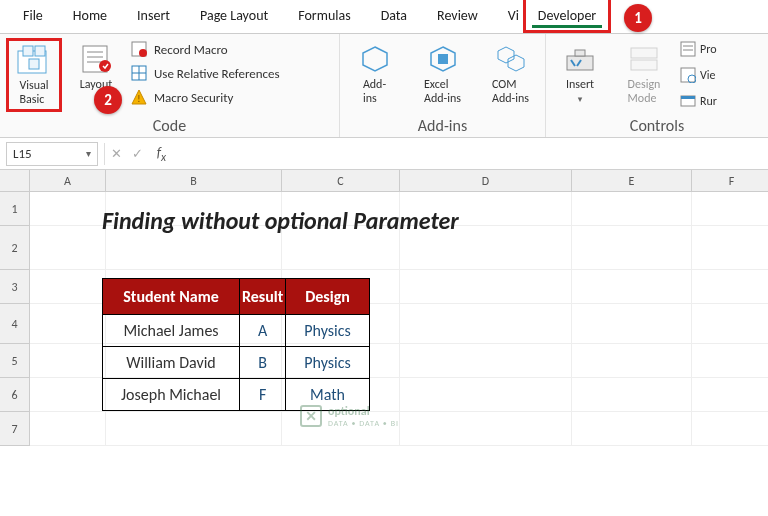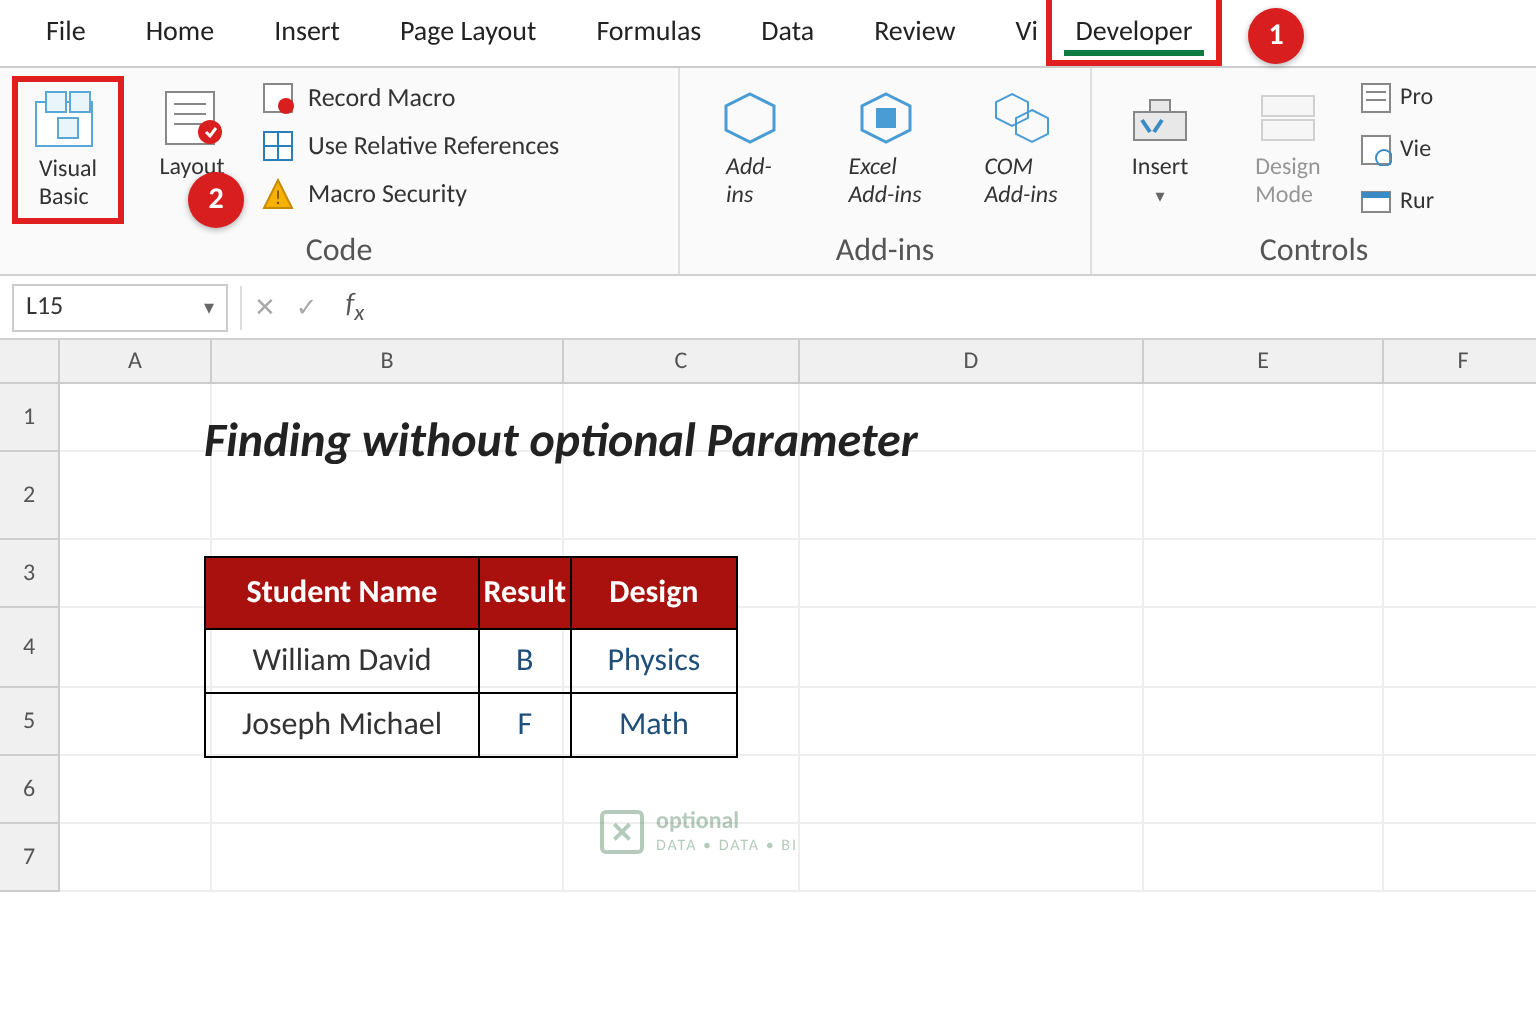--- a/index.html
+++ b/index.html
@@ -24,21 +24,21 @@
   .small-item { display:flex; align-items:center; gap:6px; font-size:13px; cursor:pointer; white-space:nowrap; }
   .small-item .sic { width:18px; height:18px; display:flex; align-items:center; justify-content:center; }
   .ctrl-list { display:flex; flex-direction:column; gap:4px; font-size:12px; }
   .ctrl-list .row { display:flex; align-items:center; gap:4px; white-space:nowrap; overflow:hidden; height:22px;}
   
   
   .callout { position:absolute; width:28px; height:28px; border-radius:50%; background:#d81e1e; color:#fff; font-weight:bold; display:flex; align-items:center; justify-content:center; font-size:15px; box-shadow:0 1px 3px rgba(0,0,0,.3); }
   
   
   .fbar { display:flex; align-items:center; height:32px; border-bottom:1px solid #d0d0d0; }
-  .namebox { width:108px; border:1px solid #ccc; height:24px; margin:0 6px; display:flex; align-items:center; padding:0 6px; font-size:13px; justify-content:space-between;}
+  .namebox { width:92px; border:1px solid #ccc; height:24px; margin:0 6px; display:flex; align-items:center; padding:0 6px; font-size:13px; justify-content:space-between;}
   .namebox .chev { color:#666; font-size:10px; }
   .fctrls { display:flex; gap:10px; color:#aaa; padding:0 6px;}
   .fx { font-style:italic; color:#555; margin-left:8px; font-size:14px;}
   .finput { flex:1; height:24px; border:none; padding:0 6px; }
   
   
   .sheet-wrap { display:flex; }
   .rowhdrs { display:flex; flex-direction:column; }
   .corner { width:30px; height:22px; background:#f0f0f0; border:1px solid #ccc; border-top:none; border-left:none;}
   .rowhdr { width:30px; height:34px; background:#f0f0f0; border:1px solid #ccc; border-top:none; border-left:none; display:flex; align-items:center; justify-content:center; font-size:12px; color:#555;}
@@ -133,21 +133,21 @@
               </svg>
             </span>
           <span>Macro Security</span>
         </div>
       </div>
     </div>
     <div class="group-label">Code</div>
   </div>
 
   <div class="group" style="width:206px">
-    <div class="group-body" style="justify-content:center; gap:12px;font-style:italic;">
+    <div class="group-body" style="justify-content:center; gap:12px;">
       <div class="big-btn">
         <span class="ic">
             <svg width="30" height="30">
               <polygon points="15,3 27,9 27,21 15,27 3,21 3,9" fill="none" stroke="#4a9cd4" stroke-width="1.5"></polygon>
             </svg>
           </span>
         <span style="white-space:pre-line">Add-
 ins</span>
       </div>
       <div class="big-btn">
@@ -331,20 +331,25 @@
     <div class="title">Finding without optional Parameter</div>
     <table class="datatable">
       <tbody>
           <tr>
         <th>Student Name</th>
         <th>Result</th>
         <th>Design</th>
       </tr>
       </tbody>
         <tbody id="tbody">
+          <tr>
+            <td class="name">Michael James</td>
+            <td>A</td>
+            <td>Physics</td>
+          </tr>
           <tr>
             <td class="name">William David</td>
             <td>B</td>
             <td>Physics</td>
           </tr>
           <tr>
             <td class="name">Joseph Michael</td>
             <td>F</td>
             <td>Math</td>
           </tr>

